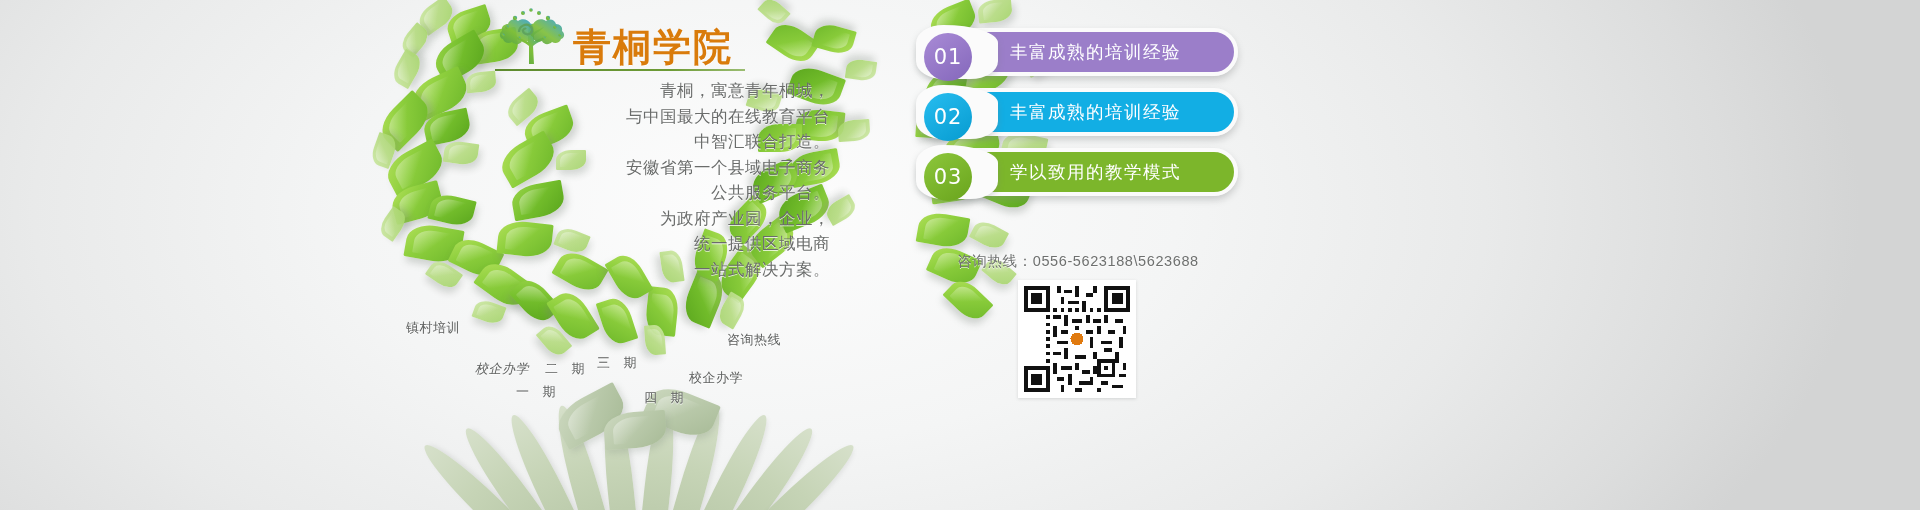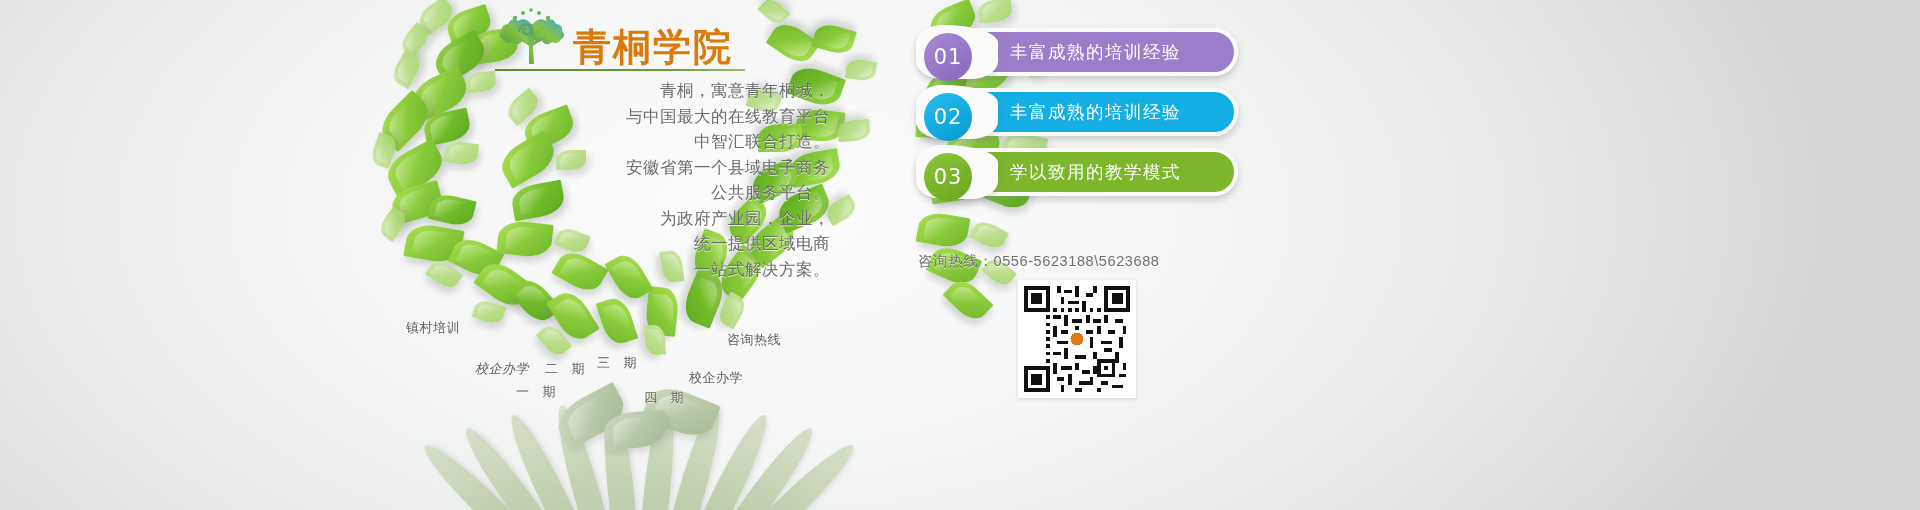--- a/index.html
+++ b/index.html
@@ -99,21 +99,21 @@
   }
   .badge .label{
     position:absolute;left:92px;top:0;right:14px;height:48px;
     display:flex;align-items:center;
     color:#ffffff;font-size:17.5px;letter-spacing:1.5px;
     white-space:nowrap;
   }
   
   #hotline{
     position:absolute;left:918px;top:252px;width:320px;
-    text-align:left;color:#6e706f;font-size:14.5px;letter-spacing:.6px;
+    text-align:center;color:#6e706f;font-size:14.5px;letter-spacing:.6px;
     text-shadow:0 1px 0 rgba(255,255,255,.7);
   }
   #qr{
     position:absolute;left:1018px;top:280px;
     width:106px;height:106px;background:#fff;padding:6px;
     box-shadow:0 1px 3px rgba(120,125,125,.25);
   }
   #qr svg{display:block;}
   
   .blabel{

